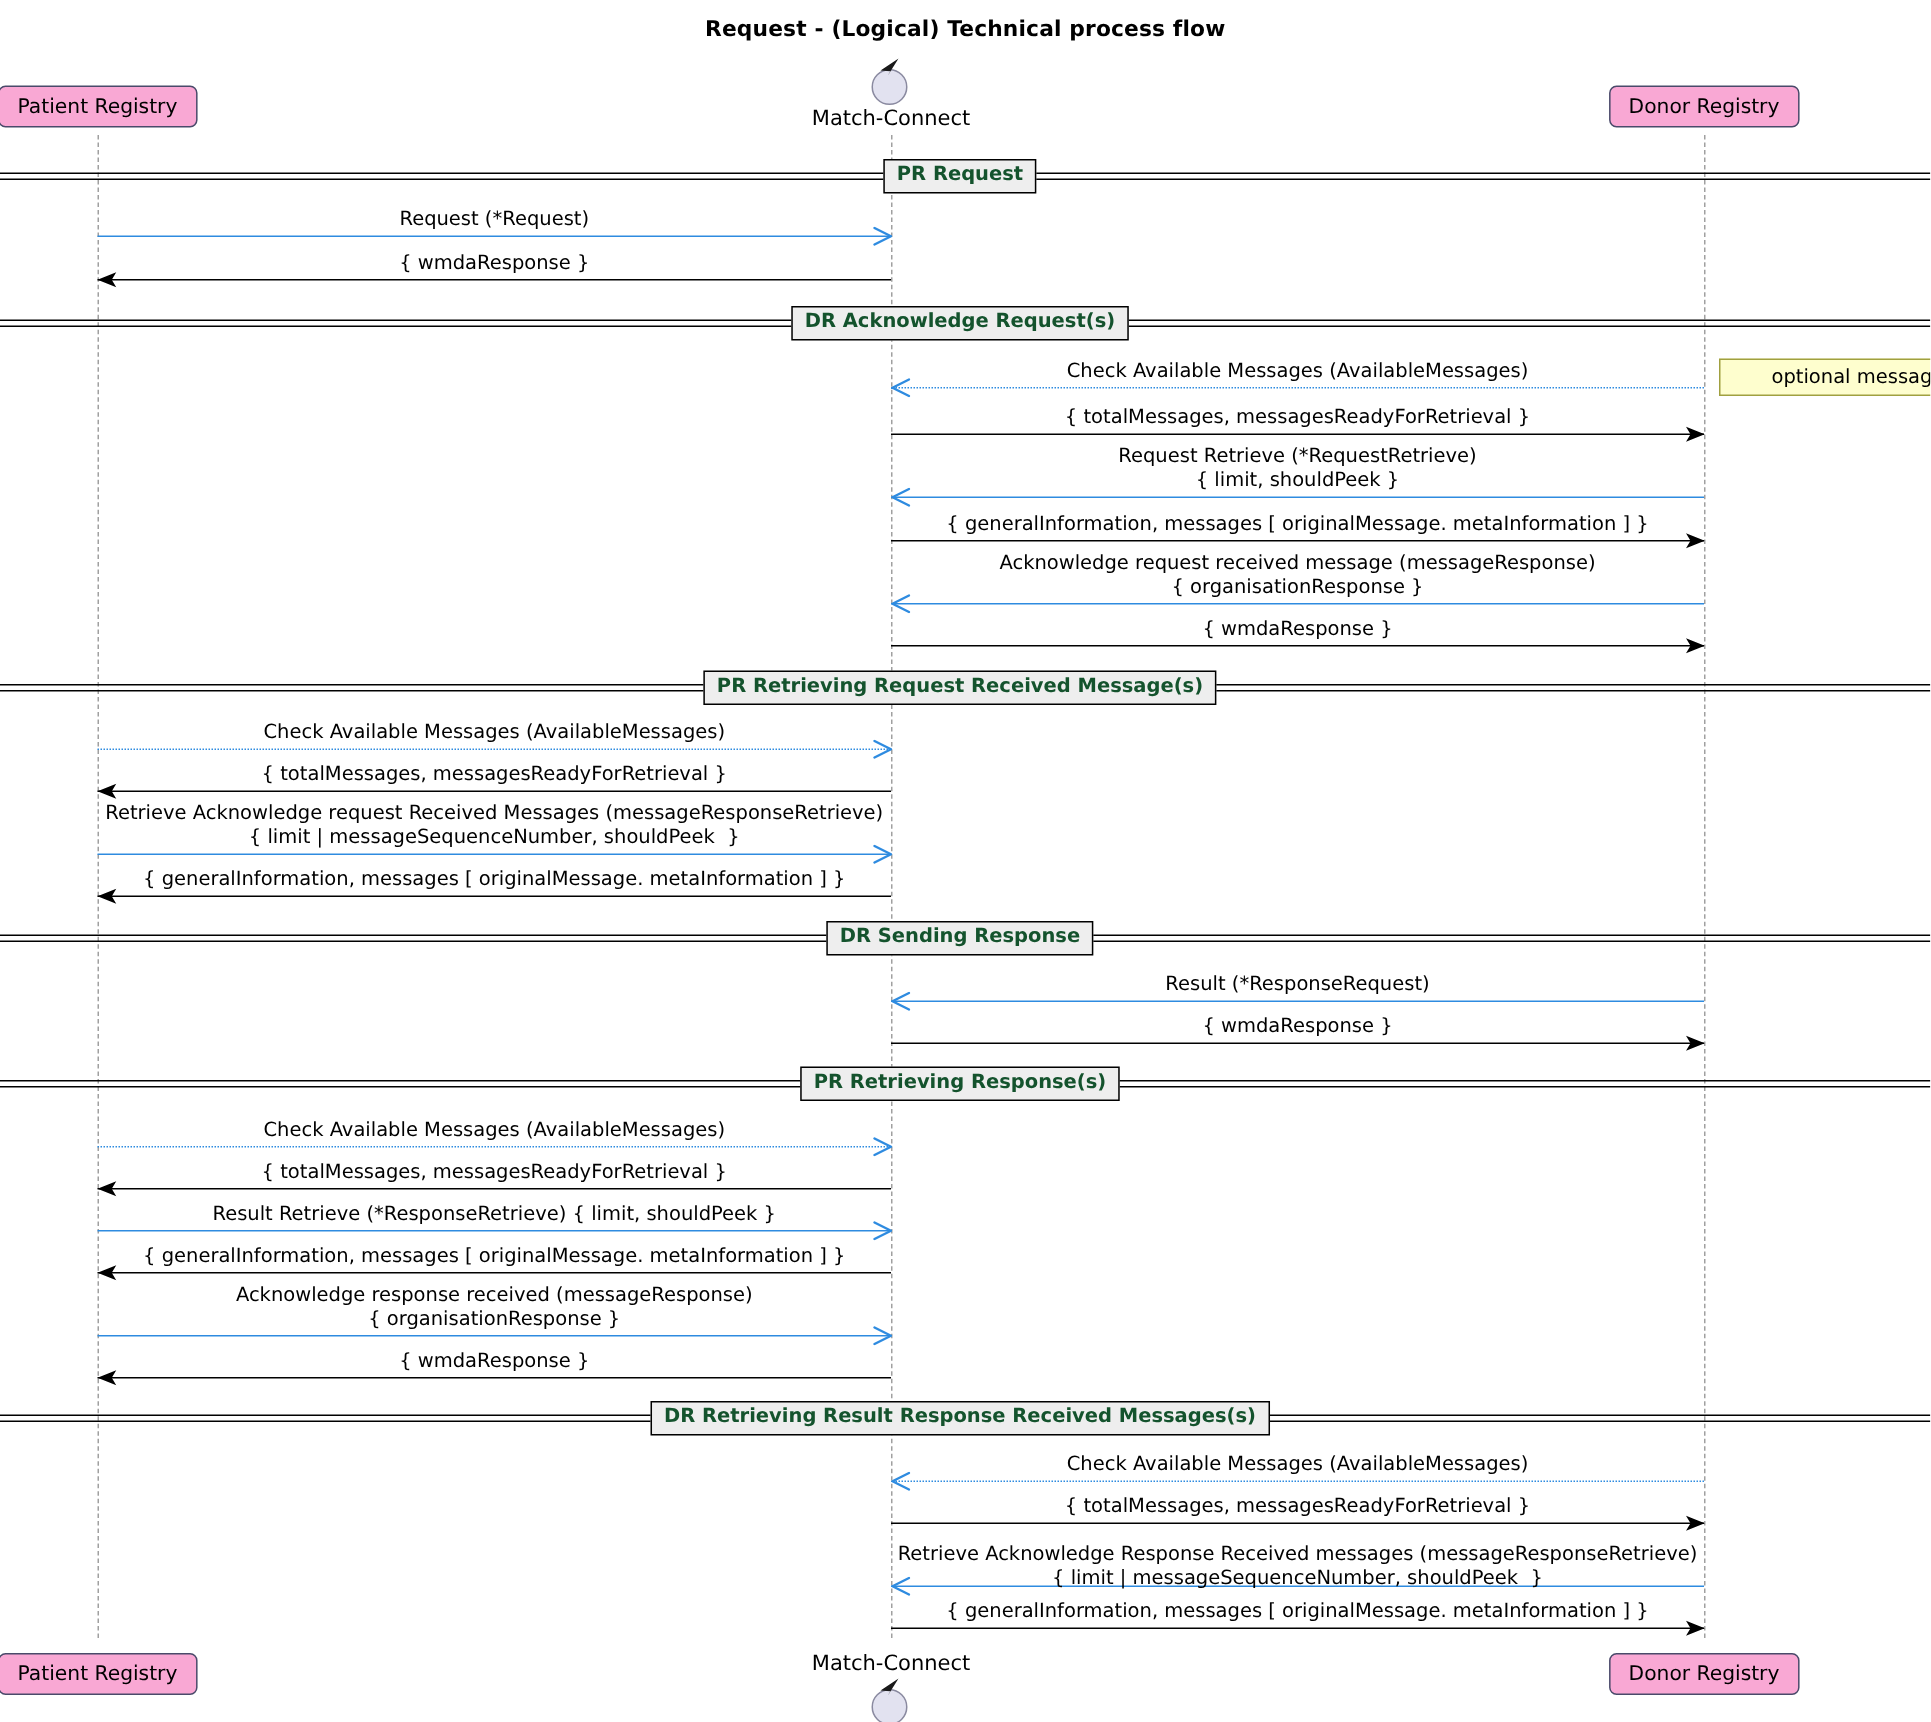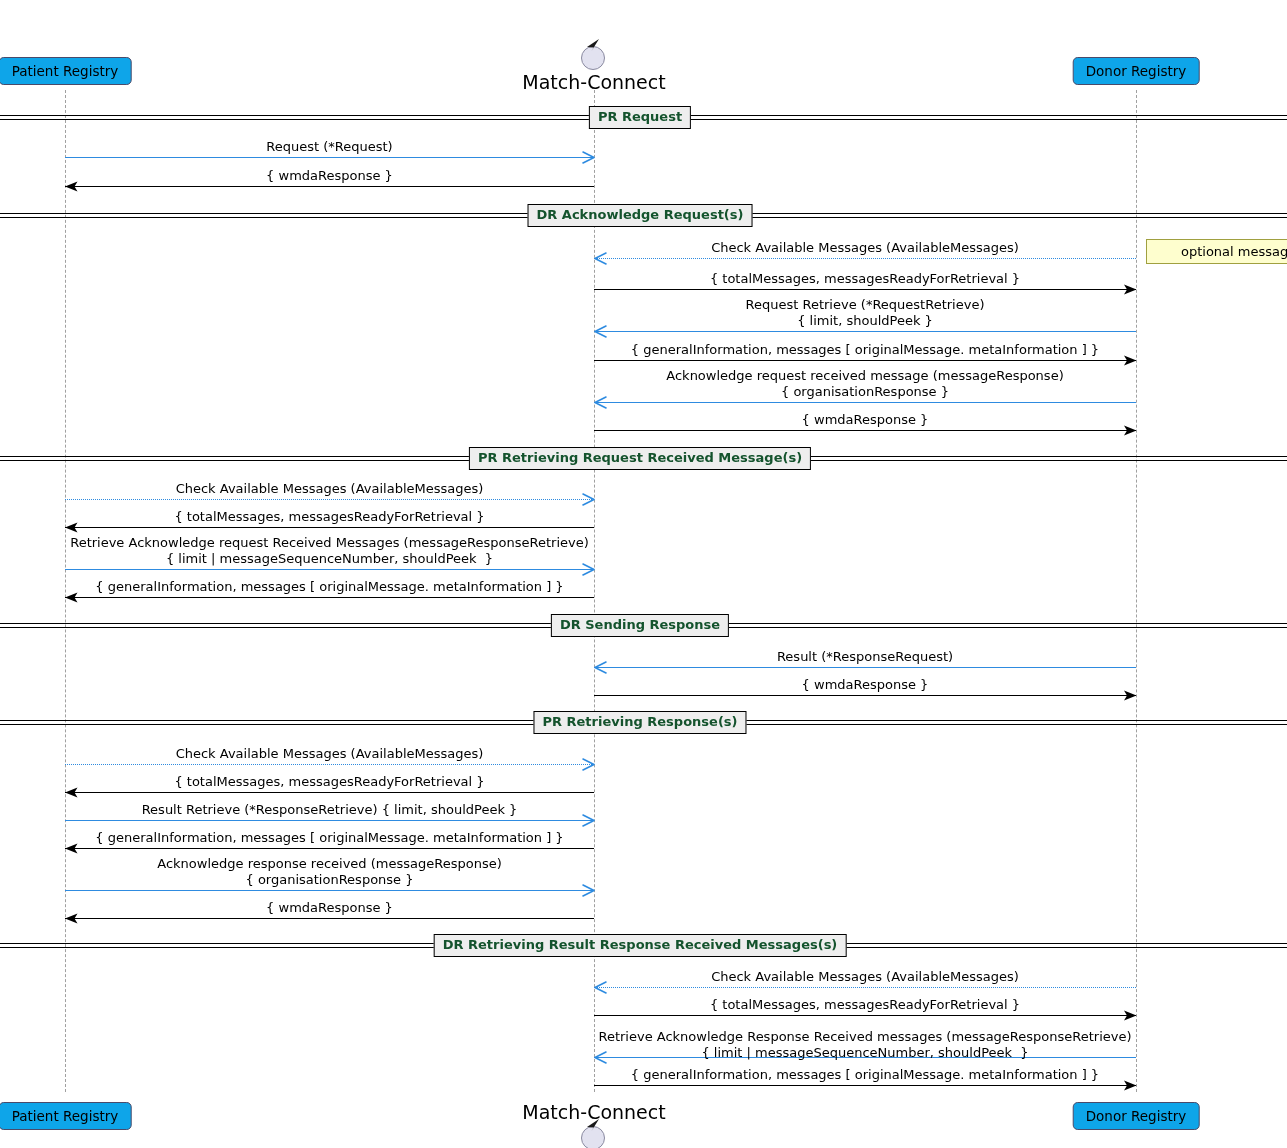--- a/index.html
+++ b/index.html
@@ -30,21 +30,21 @@
   .lifeline {
     position: absolute;
     width: 0;
     border-left: 1px dashed #A0A0A0;
     top: 90px;
     height: 1002px;
   }
   
   .participant {
     position: absolute;
-    background: #0ea5e9;
+    background: #f9a8d4;
     border: 1px solid #4A4A6A;
     border-radius: 5px;
     height: 28px;
     line-height: 26px;
     padding: 0 12px;
     font-size: 13.5px;
     color: #000000;
     white-space: nowrap;
     transform: translateX(-50%);
   }
@@ -64,21 +64,21 @@
     border: 1px solid #8A8AA0;
   }
   .control-arrow {
     position: absolute;
     left: 9px; top: 0px;
     width: 14px; height: 13px;
   }
   .control-label {
     position: absolute;
     transform: translateX(-50%);
-    font-size: 19px;
+    font-size: 14px;
     color: #000000;
     white-space: nowrap;
   }
   
   .divider-lines {
     position: absolute;
     left: 0;
     width: 1287px;
     height: 5px;
     border-top: 1.4px solid #000000;
@@ -135,20 +135,21 @@
     background: #FFFFFF;
     border-left: 1px solid #A0A040;
     border-bottom: 1px solid #A0A040;
   }
 </style>
 </head>
 <body>
 
 <div id="diagram">
 
+  <div class="diagram-title">Request - (Logical) Technical process flow</div>
 
   <div id="lifelines">
       <div class="lifeline" style="left: 65px;"></div>
       <div class="lifeline" style="left: 594px;"></div>
       <div class="lifeline" style="left: 1136px;"></div>
     </div>
   <div id="sections">
       <div class="divider-lines" style="top: 115px;"></div>
       <div class="divider-label" style="left: 640px; top: 106px;">PR Request</div>
       <div class="divider-lines" style="top: 213px;"></div>

